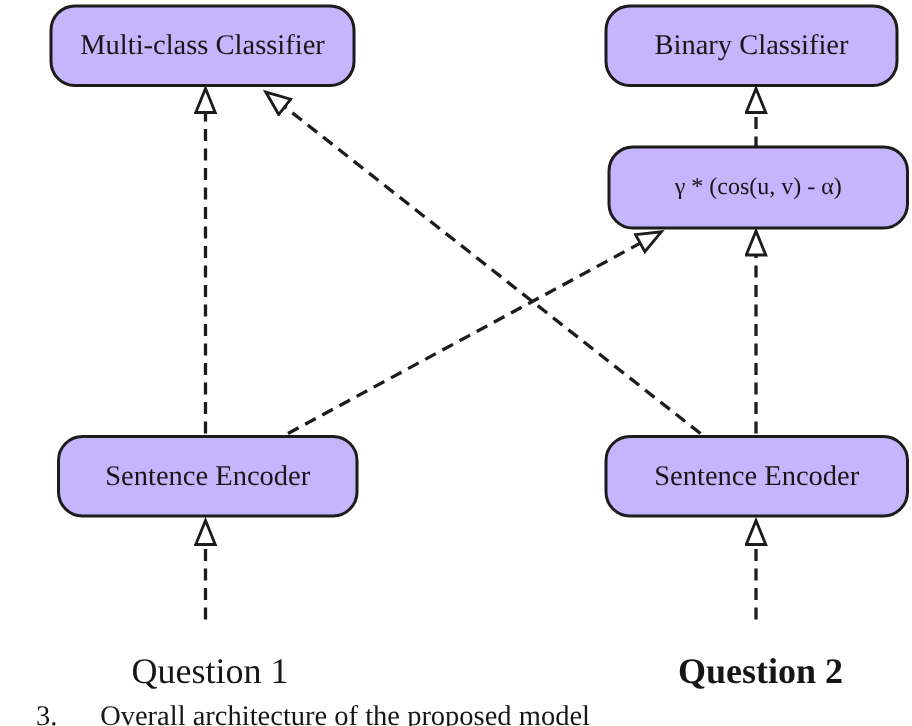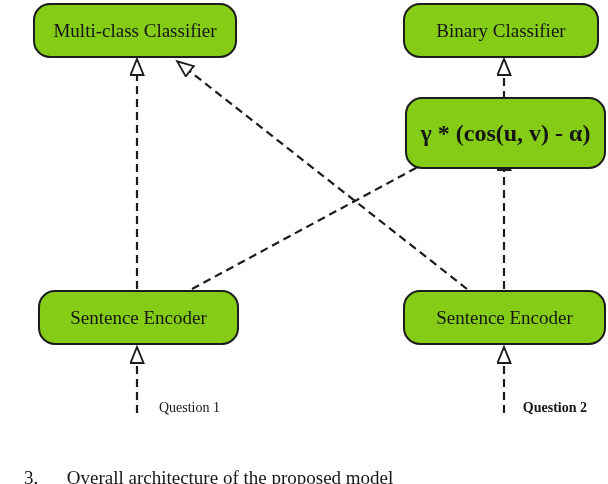--- a/index.html
+++ b/index.html
@@ -13,41 +13,41 @@
     color: #161616;
   }
   .edges {
     position: absolute;
     left: 0; top: 0;
     width: 608px; height: 484px;
   }
   .node {
     position: absolute;
     box-sizing: border-box;
-    background: #84cc16;
+    background: #c4b5fd;
     border: 2.3px solid #1c1c1c;
     border-radius: 17px;
     display: flex;
     align-items: center;
     justify-content: center;
     font-size: 19px;
     text-align: center;
     color: #161616;
   }
   .node-multiclass { left: 33px;  top: 3px;   width: 204px; height: 55px; }
   .node-binary     { left: 403px; top: 3px;   width: 196px; height: 55px; justify-content: center; }
-  .node-scoring    { left: 405px; top: 97px;  width: 201px; height: 72px; font-size: 24px; font-weight: bold; }
+  .node-scoring    { left: 405px; top: 97px;  width: 201px; height: 56px; font-size: 16px; }
   .node-encoder1   { left: 38px;  top: 290px; width: 201px; height: 55px; }
   .node-encoder2   { left: 403px; top: 290px; width: 203px; height: 55px; }
   .input-label {
     position: absolute;
     width: 160px;
-    text-align: right;
-    font-size: 14px;
-    top: 400px;
+    text-align: center;
+    font-size: 24px;
+    top: 435px;
   }
   .input-q1 { left: 60px; }
   .input-q2 { left: 427px; font-weight: bold; }
   .caption {
     position: absolute;
     left: 24px;
     top: 467px;
     font-size: 19px;
     white-space: pre;
     color: #161616;

